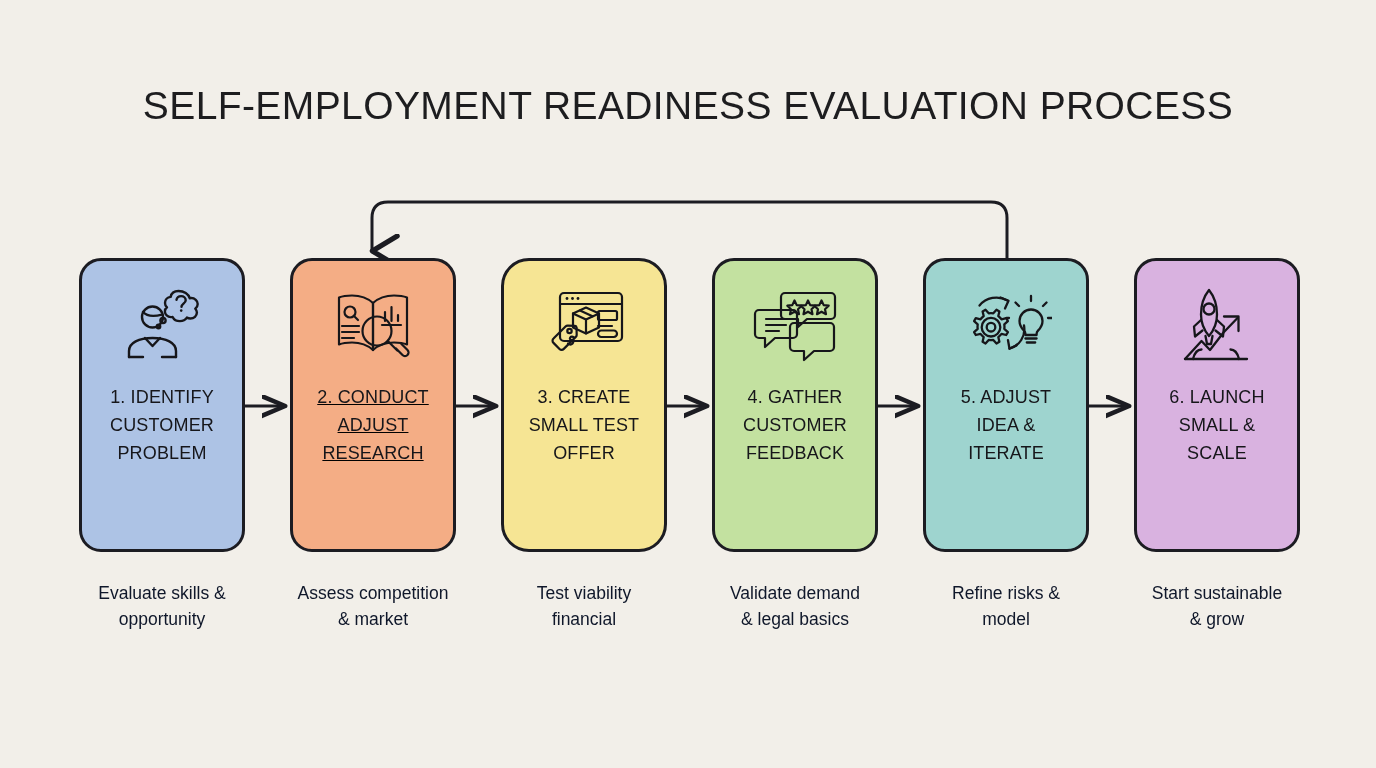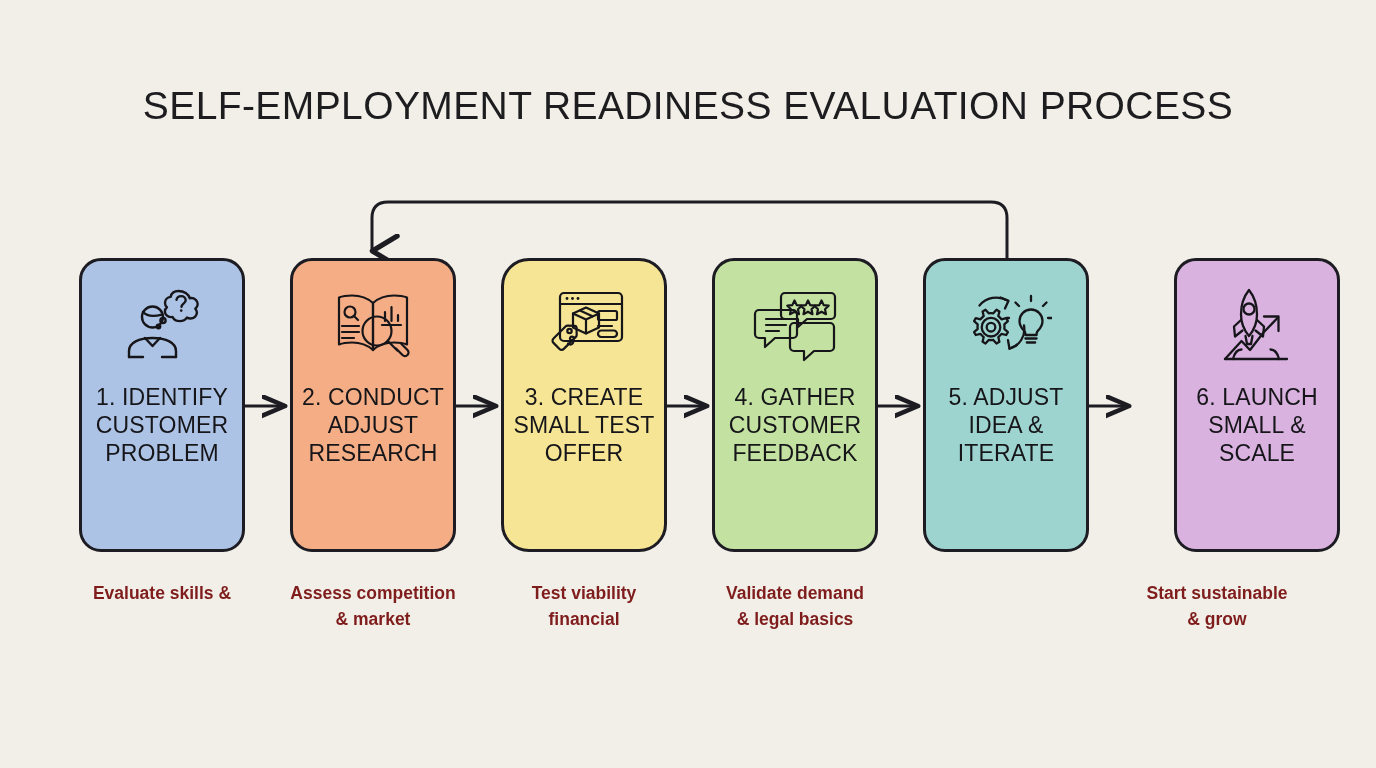--- a/index.html
+++ b/index.html
@@ -28,31 +28,30 @@
   }
   .icon-wrap {
     margin-top: 22px; width: 100px; height: 86px;
     display: flex; align-items: center; justify-content: center;
   }
   .icon-wrap svg { display: block; }
   .step-label {
     margin-top: 14px;
     width: 150px;
     text-align: center;
-    font-size: 23px; line-height: 28px;
+    font-size: 18px; line-height: 28px;
     color: #16161a; letter-spacing: 0.15px;
   }
 
   .caption {
     position: absolute;
     top: 581px; width: 200px;
     text-align: center;
     font-size: 17.5px; line-height: 25.5px;
-    color: #7f1d1d;
-    font-weight: bold;
+    color: #0f172a;
   }
 
   #loop { position: absolute; left: 0; top: 0; width: 1376px; height: 768px; pointer-events: none; }
 </style>
 </head>
 <body>
 
 <div id="stage">
 
   <div id="title">SELF-EMPLOYMENT READINESS EVALUATION PROCESS</div>
@@ -95,21 +94,21 @@
         <circle cx="40.5" cy="40.5" r="1.7"></circle>
       </svg>
     </div>
     <div class="step-label">
       <div>1. IDENTIFY</div>
       <div>CUSTOMER</div>
       <div>PROBLEM</div>
     </div>
   </div>
 
-  <div class="step-box" style="left:290px;background:#f4ad85;">
+  <div class="step-box" style="left:290px;background:#f4ad85;text-decoration:underline;">
     <div class="icon-wrap">
       <svg width="92" height="78" viewBox="0 0 92 78" fill="none" stroke="#16161a" stroke-width="2.2" stroke-linecap="round" stroke-linejoin="round">
         <path d="M46 16c-5.5-5-13-7.5-21-7.5-6 0-10.5 1-13 2v47c2.5-1 7-2 13-2 8 0 15.5 2.5 21 7.5"></path>
         <path d="M46 16c5.5-5 13-7.5 21-7.5 6 0 10.5 1 13 2v47c-2.5-1-7-2-13-2-8 0-15.5 2.5-21 7.5z"></path>
         <path d="M46 16v47"></path>
         <circle cx="23" cy="25" r="5.5"></circle>
         <path d="M27 29l4 4"></path>
         <path d="M15 39h17M15 45h17M15 51h12"></path>
         <path d="M58 34v-9M64.5 34v-14M71 34v-6"></path>
         <path d="M55 38h19"></path>
@@ -186,21 +185,21 @@
         <path d="M71 14v-5M83 19l3.5-3.5M59 19l-3.5-3.5M88 31h5M49 31h-2.5"></path>
       </svg>
     </div>
     <div class="step-label">
       <div>5. ADJUST</div>
       <div>IDEA &amp;</div>
       <div>ITERATE</div>
     </div>
   </div>
 
-  <div class="step-box" style="left:1134px;background:#d9b2e0;margin-left:40px;">
+  <div class="step-box" style="left:1134px;background:#d9b2e0;">
     <div class="icon-wrap">
       <svg width="92" height="78" viewBox="0 0 92 78" fill="none" stroke="#16161a" stroke-width="2.3" stroke-linecap="round" stroke-linejoin="round">
         <path d="M38 49c-5.5-6.5-8-14-8-21.5C30 17 34 8 38 3c4 5 8 14 8 24.5 0 7.5-2.5 15-8 21.5z"></path>
         <circle cx="38" cy="22" r="5.5"></circle>
         <path d="M30 33l-7 6.5 1 10 7.5-6"></path>
         <path d="M46 33l7 6.5-1 10-7.5-6"></path>
         <path d="M34.5 49l1.5 8h4l1.5-8"></path>
         <path d="M14 72l16.5-18 8.5 9 13.5-17.5 14-14.5"></path>
         <path d="M53 29.5h14.5V44"></path>
         <path d="M14 72h62"></path>
@@ -210,31 +209,36 @@
     </div>
     <div class="step-label">
       <div>6. LAUNCH</div>
       <div>SMALL &amp;</div>
       <div>SCALE</div>
     </div>
   </div>
 
   <div class="caption" style="left:62px;">
     <div>Evaluate skills &amp;</div>
+    <div>opportunity</div>
   </div>
   <div class="caption" style="left:273px;">
     <div>Assess competition</div>
     <div>&amp; market</div>
   </div>
   <div class="caption" style="left:484px;">
     <div>Test viability</div>
     <div>financial</div>
   </div>
   <div class="caption" style="left:695px;">
     <div>Validate demand</div>
     <div>&amp; legal basics</div>
   </div>
+  <div class="caption" style="left:906px;">
+    <div>Refine risks &amp;</div>
+    <div>model</div>
+  </div>
   <div class="caption" style="left:1117px;">
     <div>Start sustainable</div>
     <div>&amp; grow</div>
   </div>
 
 </div>
 
 </body></html>

